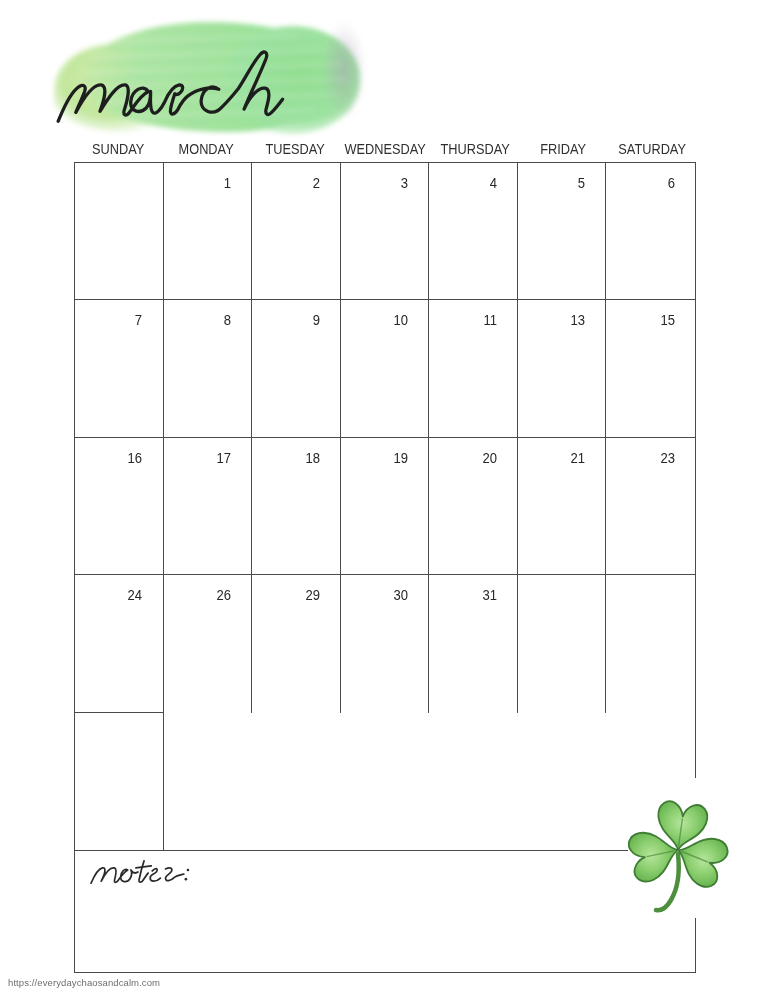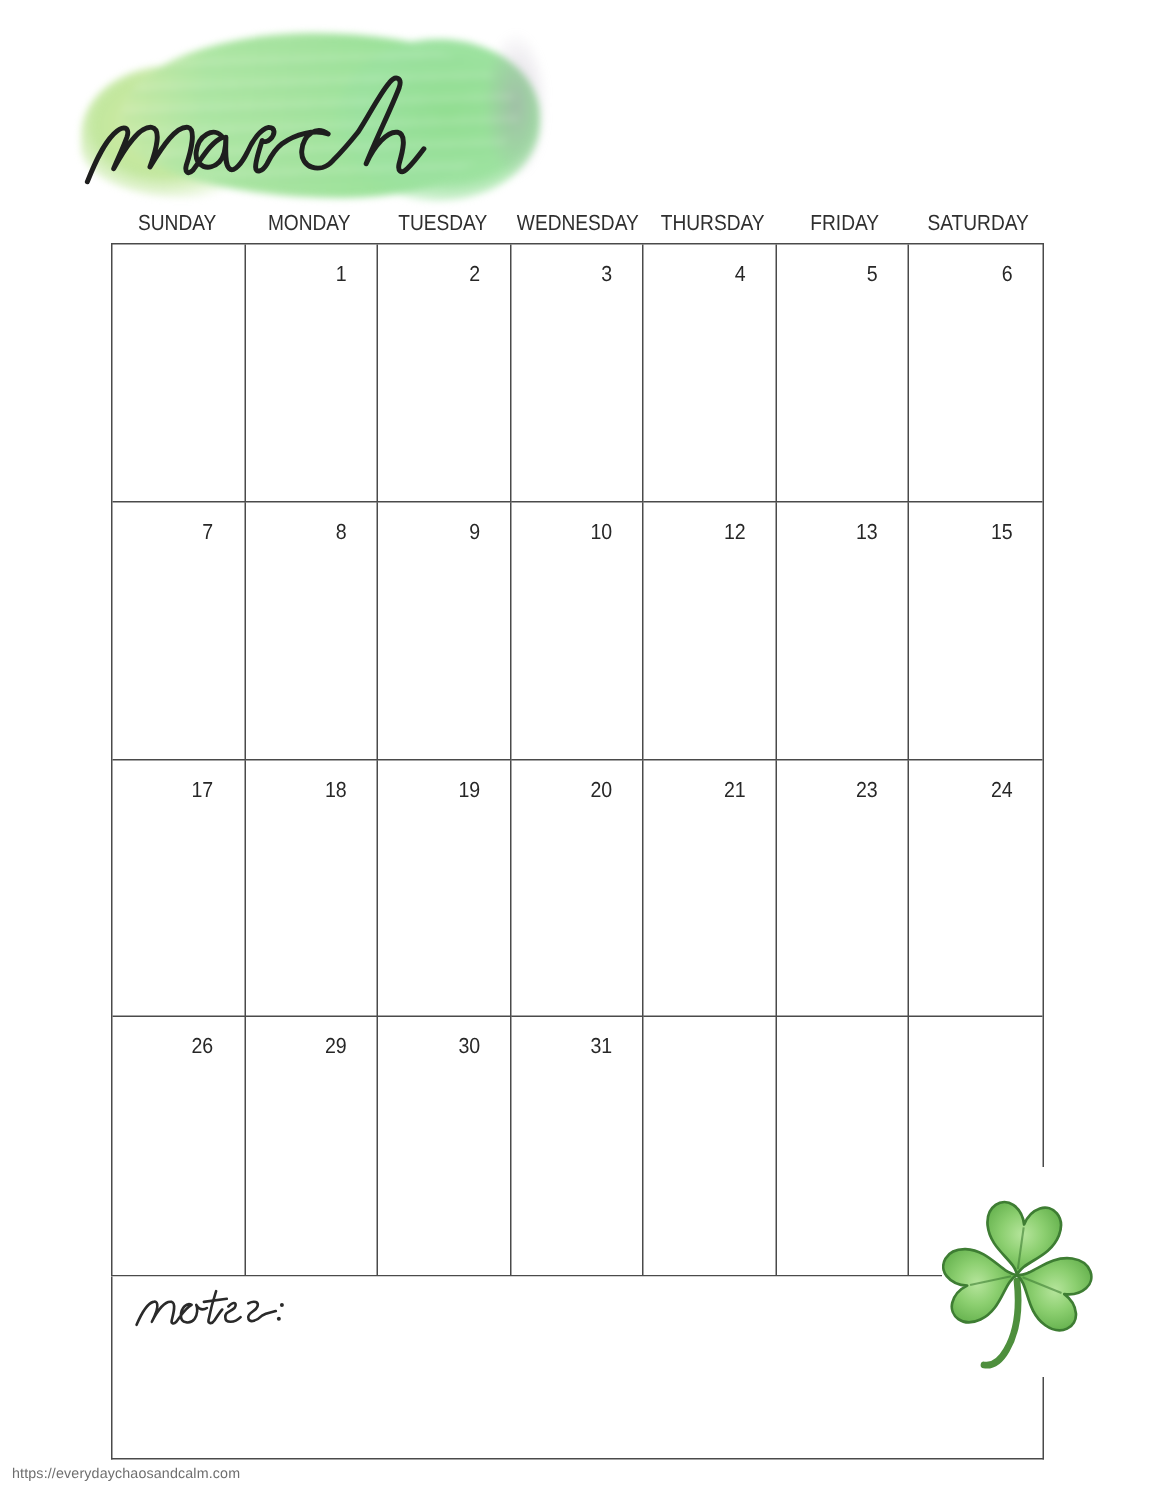--- a/index.html
+++ b/index.html
@@ -141,23 +141,24 @@
         <div class="day-cell"><span class="day-num">1</span></div>
         <div class="day-cell"><span class="day-num">2</span></div>
         <div class="day-cell"><span class="day-num">3</span></div>
         <div class="day-cell"><span class="day-num">4</span></div>
         <div class="day-cell"><span class="day-num">5</span></div>
         <div class="day-cell"><span class="day-num">6</span></div>
         <div class="day-cell"><span class="day-num">7</span></div>
         <div class="day-cell"><span class="day-num">8</span></div>
         <div class="day-cell"><span class="day-num">9</span></div>
         <div class="day-cell"><span class="day-num">10</span></div>
-        <div class="day-cell"><span class="day-num">12</span></div>
+        <div class="day-cell"><span class="day-num">11</span></div>
         <div class="day-cell"><span class="day-num">13</span></div>
         <div class="day-cell"><span class="day-num">15</span></div>
+        <div class="day-cell"><span class="day-num">16</span></div>
         <div class="day-cell"><span class="day-num">17</span></div>
         <div class="day-cell"><span class="day-num">18</span></div>
         <div class="day-cell"><span class="day-num">19</span></div>
         <div class="day-cell"><span class="day-num">20</span></div>
         <div class="day-cell"><span class="day-num">21</span></div>
         <div class="day-cell"><span class="day-num">23</span></div>
         <div class="day-cell"><span class="day-num">24</span></div>
         <div class="day-cell"><span class="day-num">26</span></div>
         <div class="day-cell"><span class="day-num">29</span></div>
         <div class="day-cell"><span class="day-num">30</span></div>

